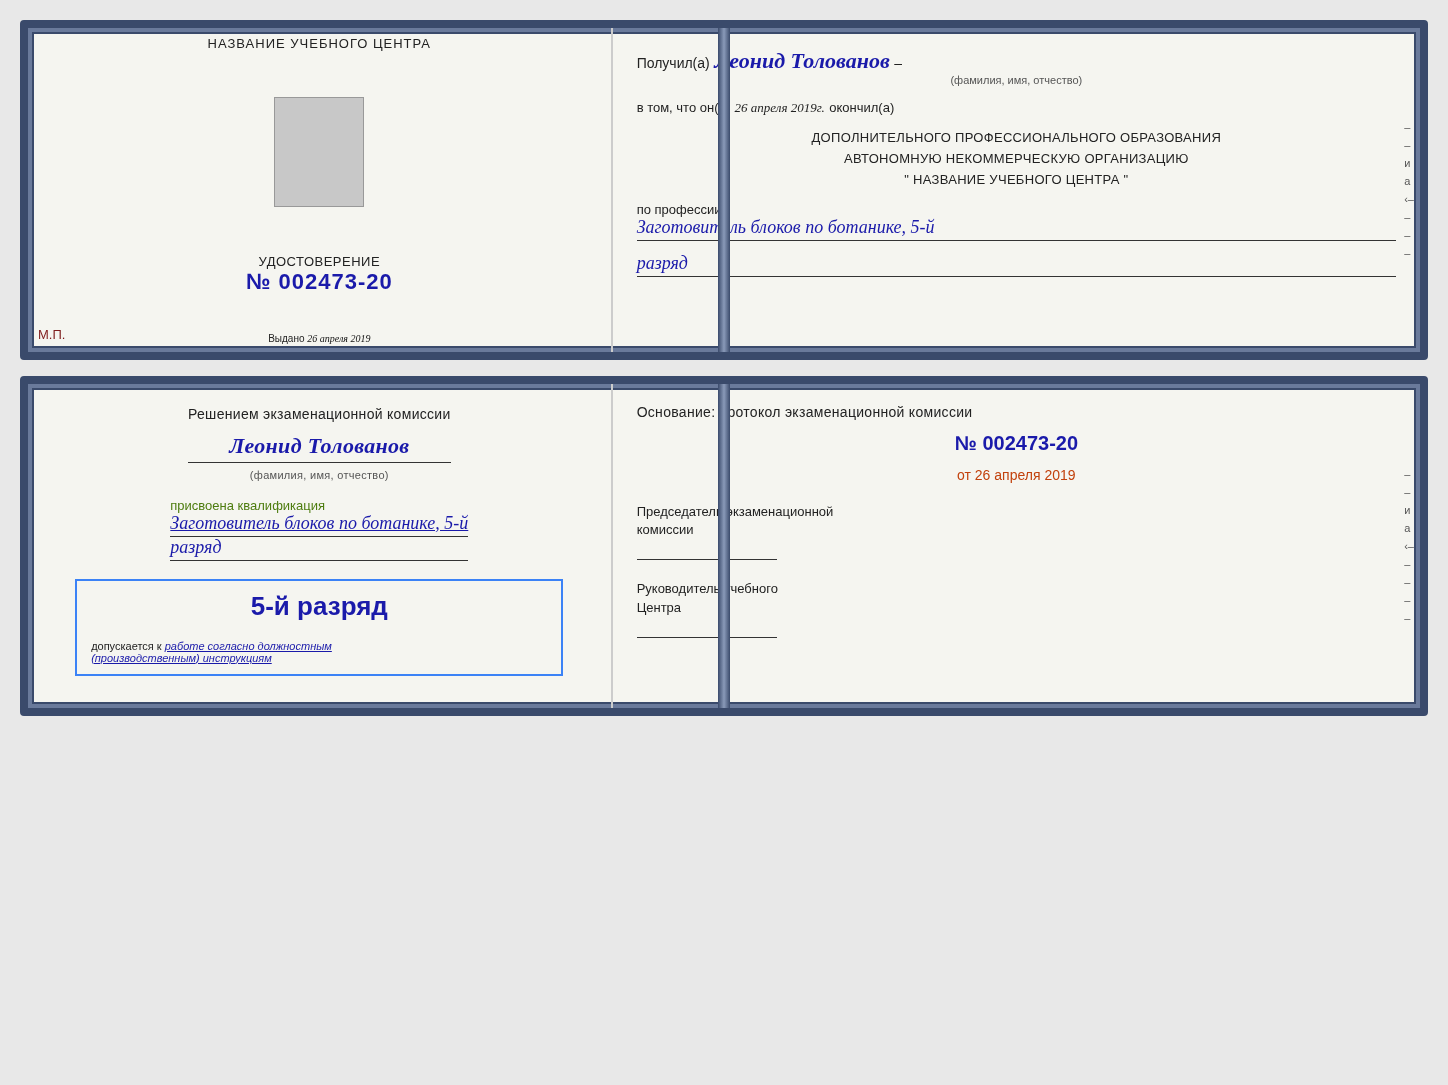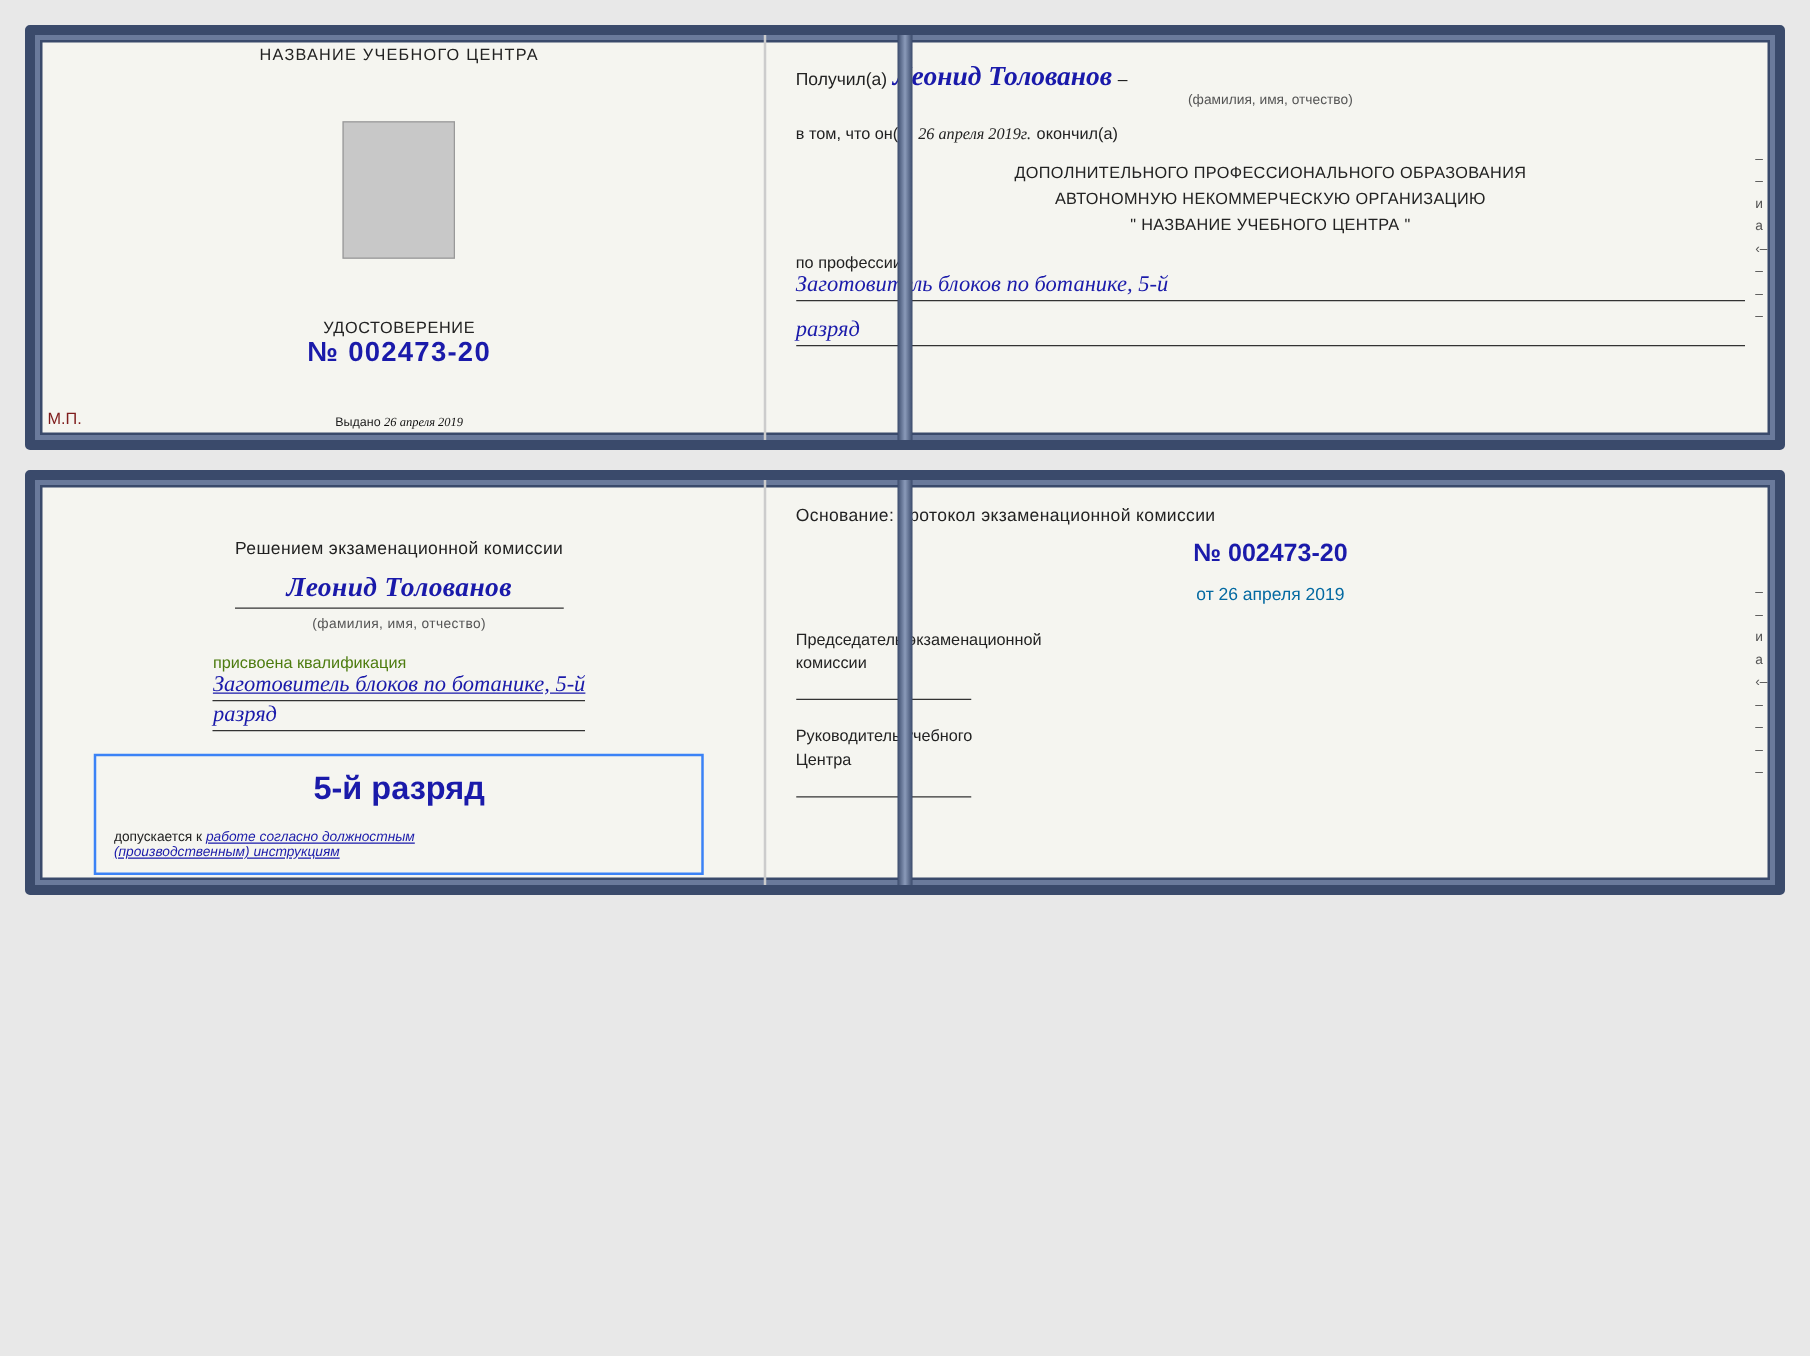--- a/index.html
+++ b/index.html
@@ -183,21 +183,21 @@
     
     .middle-label {
       font-size: 15px;
       color: #222;
       padding: 6px 0;
     }
 
     
     .bottom-cert .cert-left {
       text-align: left;
-      justify-content: flex-end;
+      justify-content: flex-start;
       gap: 10px;
       padding-top: 20px;
     }
 
     .decision-text {
       font-size: 14px;
       color: #222;
       letter-spacing: 0.3px;
       line-height: 1.5;
       text-align: center;
@@ -245,21 +245,21 @@
 
     .protocol-number {
       font-size: 20px;
       color: #1a1aaa;
       font-weight: bold;
       text-align: center;
     }
 
     .protocol-date {
       font-size: 14px;
-      color: #0369a1;
+      color: #c2410c;
       text-align: center;
     }
 
     .signature-section {
       margin-top: 8px;
     }
 
     .signature-role {
       font-size: 13px;
       color: #222;

